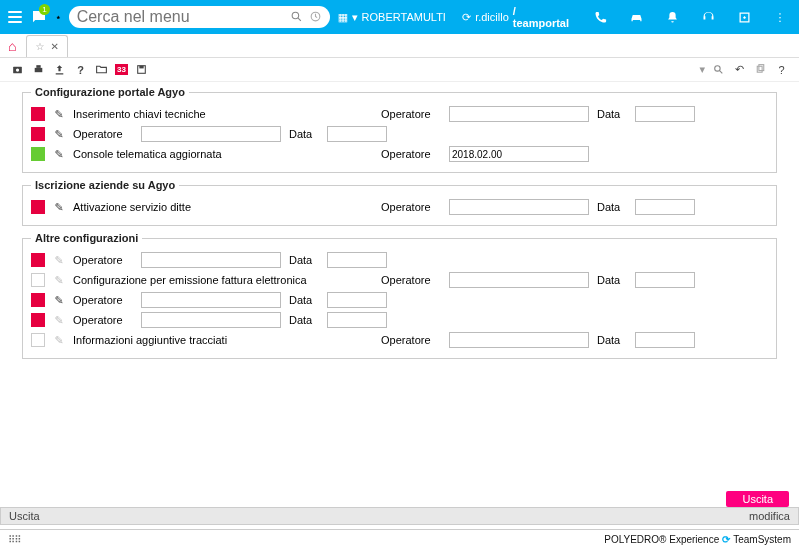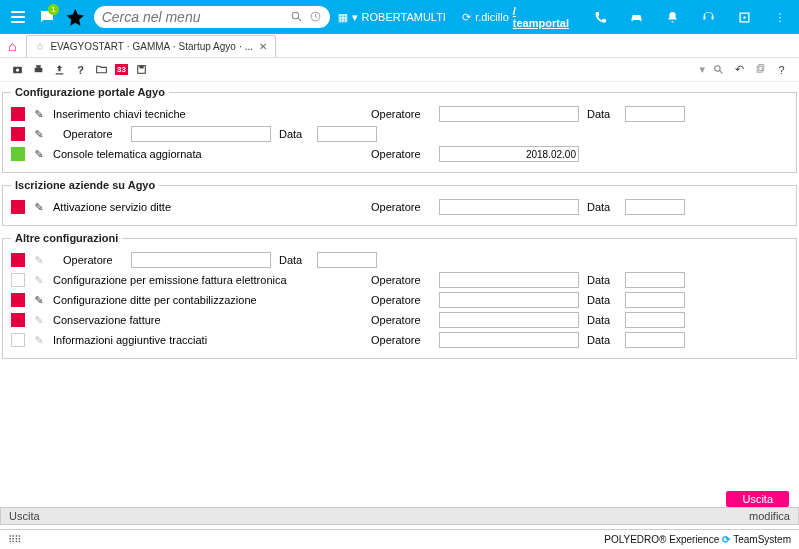--- a/index.html
+++ b/index.html
@@ -43,28 +43,28 @@
     .search-box {
       flex: 0 0 230px;
       height: 22px;
       background:#fff;
       border-radius: 11px;
       display:flex; align-items:center;
       padding: 0 8px;
       gap:6px;
     }
     .search-box input {
-      border:none; outline:none; flex:1; font-size:14px; font-style:italic; color:#999;
+      border:none; outline:none; flex:1; font-size:16px; color:#999;
       background:transparent;
     }
     .search-box .sicon svg { width:13px; height:13px; }
     .flex-spacer { flex:1; }
     .user-drop { display:flex; align-items:center; font-size:11px; gap:4px; }
     .context { display:flex; align-items:center; font-size:11px; gap:4px; }
-    .context b { font-weight:bold;text-decoration:underline; }
+    .context b { font-weight:bold; }
     .top-right-icons { display:flex; align-items:center; gap:14px; margin-left:12px; }
     .top-right-icons .icon-btn svg { width:15px; height:15px; fill:#fff; }
 
     
     .tab-bar {
       height: 24px;
       display:flex; align-items:center;
       border-bottom:1px solid #ddd;
       padding: 0 8px;
       gap:10px;
@@ -88,44 +88,44 @@
       padding: 0 10px; gap:6px;
       border-bottom:1px solid #eee;
     }
     .tb-ico { width:15px; height:15px; display:flex; align-items:center; justify-content:center; cursor:pointer; color:#444; }
     .tb-ico svg { width:13px; height:13px; }
     .tb-ico.red-box { background:#e60040; color:#fff; font-size:8px; font-weight:bold; padding:1px 2px; width:auto; height:auto; }
     .tb-right { margin-left:auto; display:flex; align-items:center; gap:6px; color:#999; }
 
     
     .content {
-      padding: 4px 2px;
+      padding: 4px 22px;
     }
     fieldset {
       border:1px solid #ccc;
       margin-bottom:6px;
       padding: 6px 8px 8px 8px;
     }
     legend {
       font-size:11px; font-weight:bold;
       padding: 0 4px; color:#222;
     }
     .row {
       display:flex; align-items:center;
       height:20px; gap:8px;
     }
     .status-red { width:14px; height:14px; background:#e60040; flex-shrink:0; }
     .status-green { width:14px; height:14px; background:#66cc33; flex-shrink:0; }
     .status-empty { width:14px; height:14px; background:#fff; border:1px solid #ccc; flex-shrink:0; }
     .edit-ico { width:12px; color:#444; cursor:pointer; text-align:center; }
     .row-label { flex: 0 0 300px; }
-    .cell-label { flex: 0 0 60px; text-align:left;margin-left:10px; }
+    .cell-label { flex: 0 0 60px; text-align:left; }
     .cell-input { flex: 0 0 140px; }
     .cell-input input {
-      width:100%; height:16px; border:1px solid #bbb; font-size:10px; padding:0 2px;text-align:right;
+      width:100%; height:16px; border:1px solid #bbb; font-size:10px; padding:0 2px;
     }
     .cell-glabel { flex:0 0 30px; }
     .cell-sinput { flex:0 0 60px; }
     .cell-sinput input { width:100%; height:16px; border:1px solid #bbb; font-size:10px; padding:0 2px; }
 
     
     .bottom-buttons {
       position:absolute; left:0; right:0; bottom:42px;
       display:flex; justify-content:flex-end; padding:0 10px; gap:0;
     }
@@ -222,21 +222,20 @@
     <div class="icon-btn">
         <span>⋮</span>
       </div>
   </div>
 </div>
 
 <div class="tab-bar">
   <span class="home-icon">⌂</span>
   <div class="tab">
     <span class="star">☆</span>
-    <span>EVAGYOSTART · GAMMA · Startup Agyo · ...</span>
     <span class="close">✕</span>
   </div>
 </div>
 
 <div class="toolbar">
   <span class="tb-ico">
       <svg viewBox="0 0 24 24">
         <rect x="4" y="7" width="16" height="12" rx="1" fill="#444"></rect>
         <circle cx="12" cy="13" r="3" fill="#fff"></circle>
       </svg>
@@ -339,30 +338,28 @@
         <span class="edit-ico" style="opacity: 0.35;">✎</span>
         <span class="row-label">Configurazione per emissione fattura elettronica</span>
         <span class="cell-label">Operatore</span>
         <span class="cell-input"><input type="text" style=""></span>
         <span class="cell-glabel">Data</span>
         <span class="cell-sinput"><input type="text" style=""></span>
       </div>
       <div class="row">
         <div class="status-red"></div>
         <span class="edit-ico" style="opacity: 1;">✎</span>
-        <span class="row-label">Configurazione ditte per contabilizzazione</span>
         <span class="cell-label">Operatore</span>
         <span class="cell-input"><input type="text" style=""></span>
         <span class="cell-glabel">Data</span>
         <span class="cell-sinput"><input type="text" style=""></span>
       </div>
       <div class="row">
         <div class="status-red"></div>
         <span class="edit-ico" style="opacity: 0.35;">✎</span>
-        <span class="row-label">Conservazione fatture</span>
         <span class="cell-label">Operatore</span>
         <span class="cell-input"><input type="text" style=""></span>
         <span class="cell-glabel">Data</span>
         <span class="cell-sinput"><input type="text" style=""></span>
       </div>
       <div class="row">
         <div class="status-empty"></div>
         <span class="edit-ico" style="opacity: 0.35;">✎</span>
         <span class="row-label">Informazioni aggiuntive tracciati</span>
         <span class="cell-label">Operatore</span>

